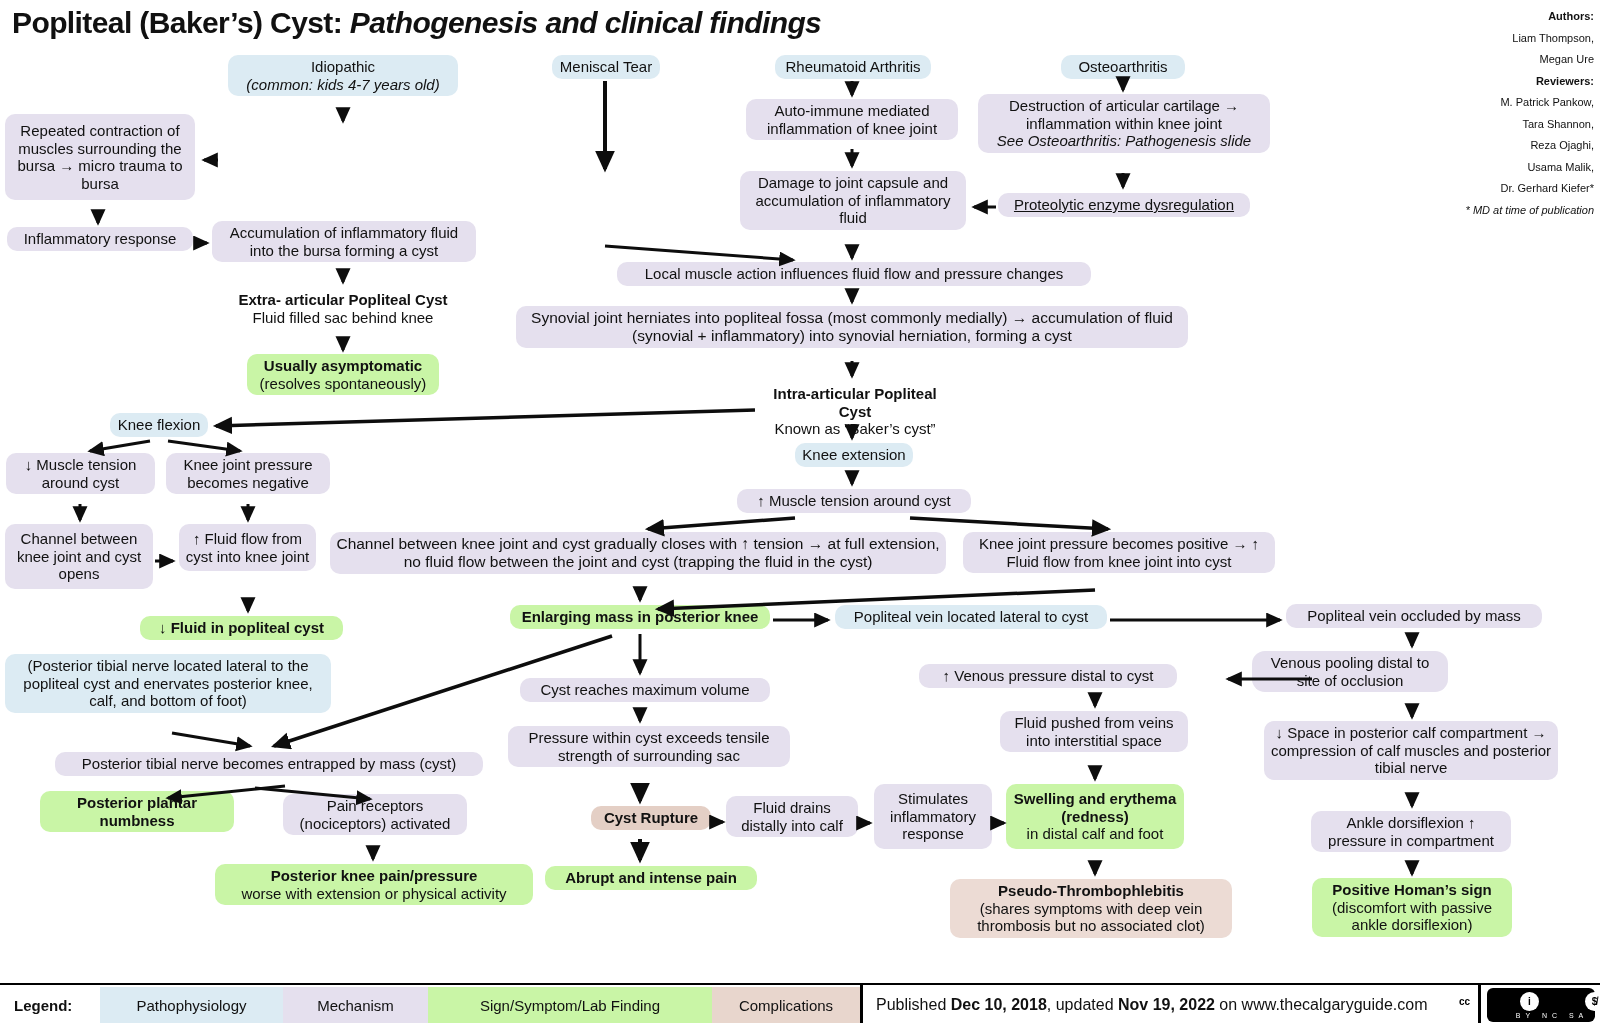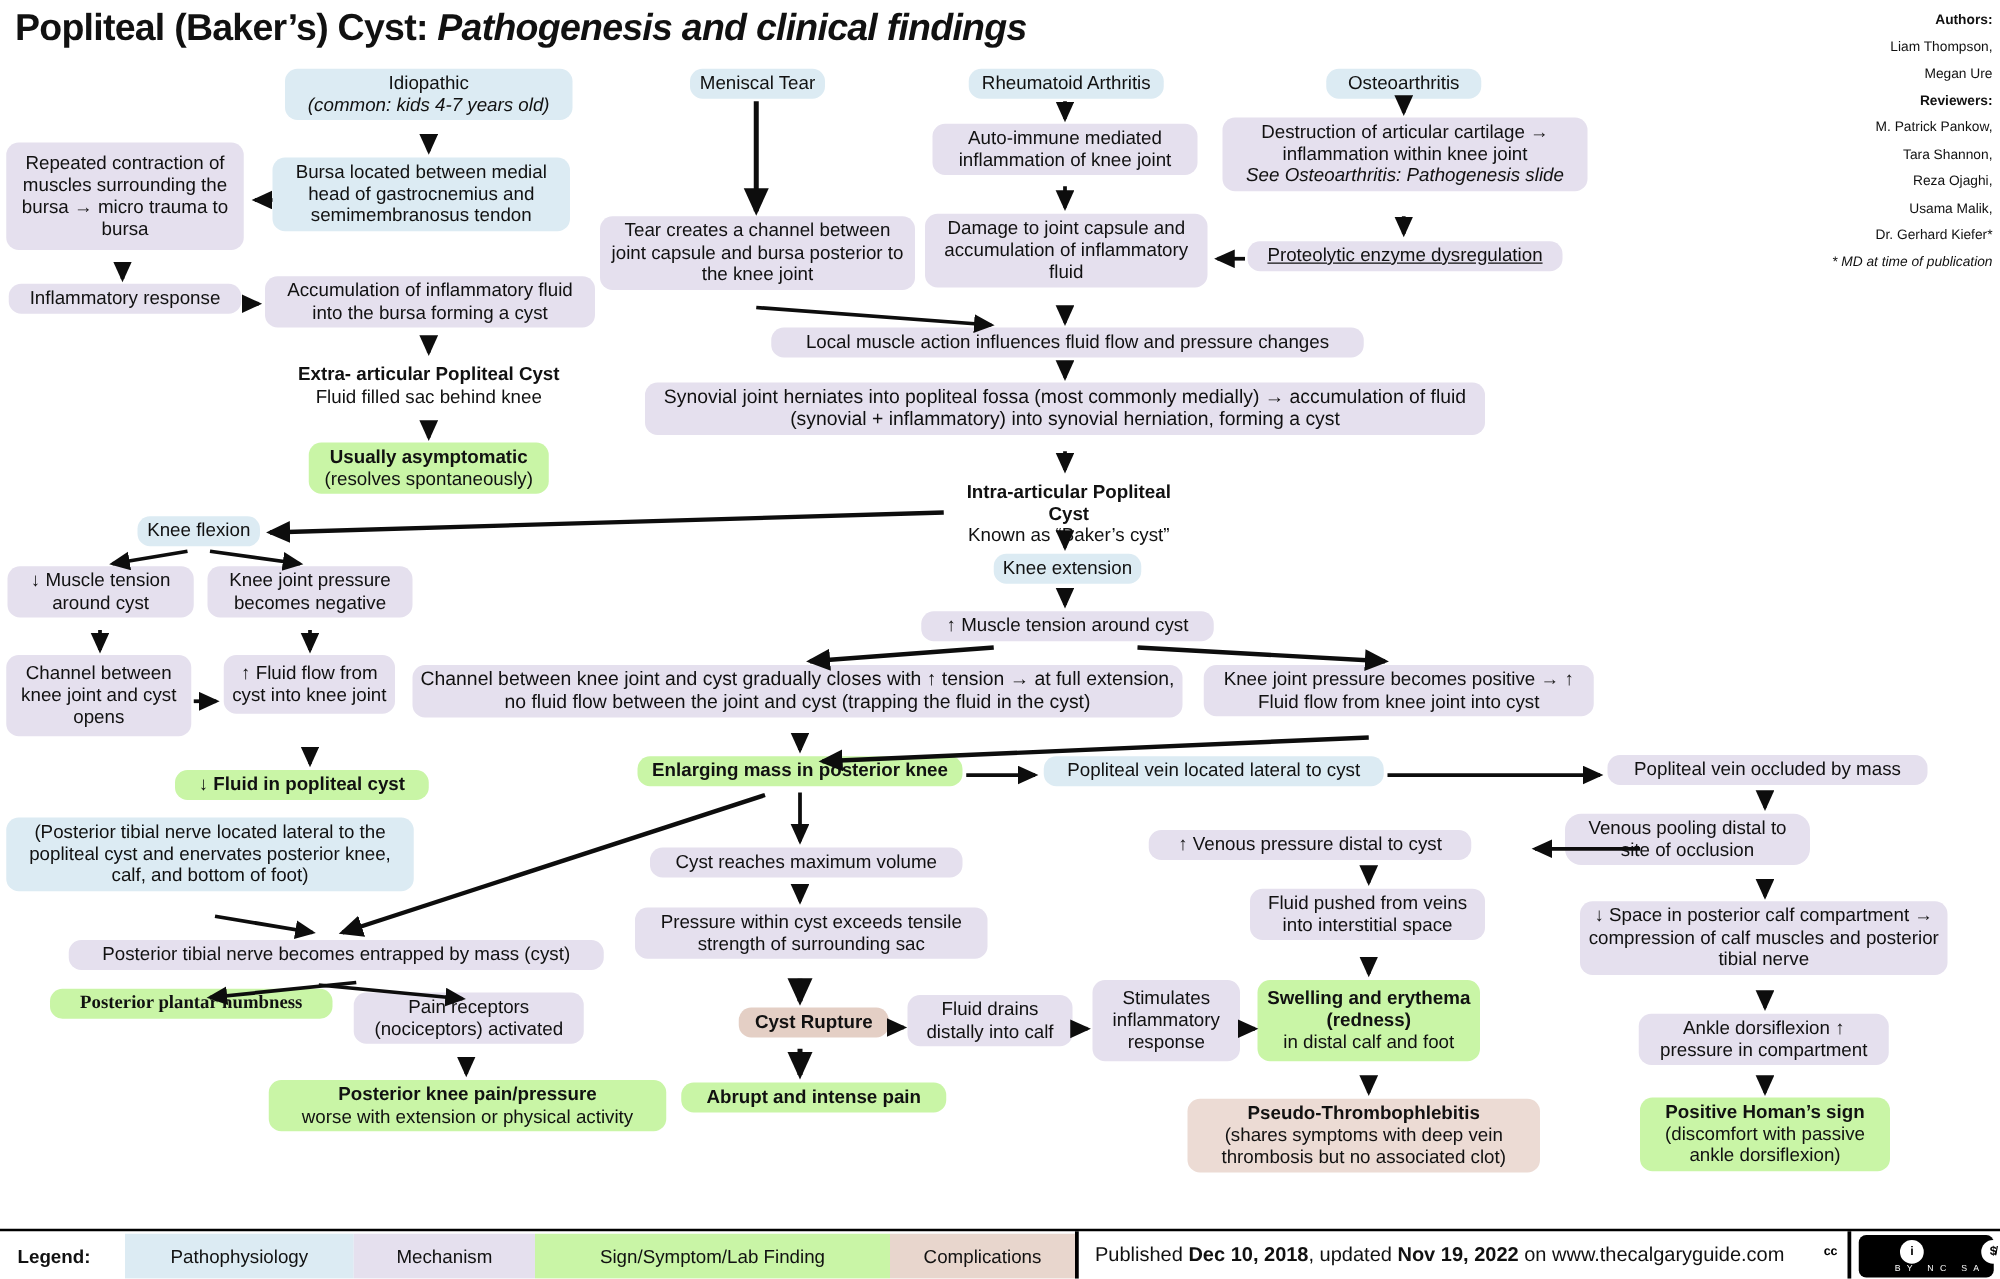--- a/index.html
+++ b/index.html
@@ -115,34 +115,32 @@
       <line x1="1412" y1="708" x2="1412" y2="717" marker-end="url(#ah)"></line>
       <line x1="1412" y1="797" x2="1412" y2="806" marker-end="url(#ah)"></line>
       <line x1="1412" y1="864" x2="1412" y2="874" marker-end="url(#ah)"></line>
     </g>
   </svg>
 
   <div class="node patho" style="left:228px;top:55px;width:230px;">
     <div>Idiopathic</div>
     <div class="i">(common: kids 4-7 years old)</div>
   </div>
-  <div class="node patho" style="left:218px;top:126px;width:238px;"><span>Bursa located between medial head of gastrocnemius and semimembranosus tendon</span></div>
   <div class="node mech" style="left:5px;top:114px;width:190px;padding:8px 6px;"><span>Repeated contraction of muscles surrounding the bursa → micro trauma to bursa</span></div>
   <div class="node mech" style="left:7px;top:227px;width:186px;"><span>Inflammatory response</span></div>
   <div class="node mech" style="left:212px;top:221px;width:264px;"><span>Accumulation of inflammatory fluid into the bursa forming a cyst</span></div>
   <div class="node plain" style="left:228px;top:288px;width:230px;">
     <div class="b">Extra- articular Popliteal Cyst</div>
     <div>Fluid filled sac behind knee</div>
   </div>
   <div class="node sign" style="left:247px;top:354px;width:192px;">
     <div class="b">Usually asymptomatic</div>
     <div>(resolves spontaneously)</div>
   </div>
   <div class="node patho" style="left:552px;top:55px;width:108px;"><span>Meniscal Tear</span></div>
-  <div class="node mech" style="left:480px;top:173px;width:252px;"><span>Tear creates a channel between joint capsule and bursa posterior to the knee joint</span></div>
   <div class="node patho" style="left:775px;top:55px;width:156px;"><span>Rheumatoid Arthritis</span></div>
   <div class="node mech" style="left:746px;top:99px;width:212px;"><span>Auto-immune mediated inflammation of knee joint</span></div>
   <div class="node mech" style="left:740px;top:171px;width:226px;"><span>Damage to joint capsule and accumulation of inflammatory fluid</span></div>
   <div class="node patho" style="left:1061px;top:55px;width:124px;"><span>Osteoarthritis</span></div>
   <div class="node mech" style="left:978px;top:94px;width:292px;">
     <div>Destruction of articular cartilage → inflammation within knee joint</div>
     <div class="i">See Osteoarthritis: Pathogenesis slide</div>
   </div>
   <div class="node mech" style="left:998px;top:193px;width:252px;text-decoration:underline;"><span>Proteolytic enzyme dysregulation</span></div>
   <div class="node mech" style="left:617px;top:262px;width:474px;"><span>Local muscle action influences fluid flow and pressure changes</span></div>
@@ -159,21 +157,21 @@
   <div class="node mech" style="left:5px;top:524px;width:148px;padding:6px;"><span>Channel between knee joint and cyst opens</span></div>
   <div class="node mech" style="left:179px;top:524px;width:137px;padding:6px;"><span>↑ Fluid flow from cyst into knee joint</span></div>
   <div class="node sign b" style="left:140px;top:616px;width:203px;"><span>↓ Fluid in popliteal cyst</span></div>
   <div class="node mech" style="left:330px;top:532px;width:616px;font-size:15.5px;"><span>Channel between knee joint and cyst gradually closes with ↑ tension → at full extension, no fluid flow between the joint and cyst (trapping the fluid in the cyst)</span></div>
   <div class="node mech" style="left:963px;top:532px;width:312px;"><span>Knee joint pressure becomes positive → ↑ Fluid flow from knee joint into cyst</span></div>
   <div class="node sign b" style="left:510px;top:605px;width:260px;"><span>Enlarging mass in posterior knee</span></div>
   <div class="node patho" style="left:835px;top:605px;width:272px;"><span>Popliteal vein located lateral to cyst</span></div>
   <div class="node mech" style="left:1286px;top:604px;width:256px;"><span>Popliteal vein occluded by mass</span></div>
   <div class="node patho" style="left:5px;top:654px;width:326px;"><span>(Posterior tibial nerve located lateral to the popliteal cyst and enervates posterior knee, calf, and bottom of foot)</span></div>
   <div class="node mech" style="left:55px;top:752px;width:428px;"><span>Posterior tibial nerve becomes entrapped by mass (cyst)</span></div>
-  <div class="node sign b" style="left:40px;top:791px;width:226px;font-family:Liberation Serif, serif;"><span>Posterior plantar numbness</span></div>
+  <div class="node sign b" style="left:40px;top:791px;width:194px;"><span>Posterior plantar numbness</span></div>
   <div class="node mech" style="left:283px;top:794px;width:184px;"><span>Pain receptors (nociceptors) activated</span></div>
   <div class="node sign" style="left:215px;top:864px;width:318px;">
     <div class="b">Posterior knee pain/pressure</div>
     <div>worse with extension or physical activity</div>
   </div>
   <div class="node mech" style="left:520px;top:678px;width:250px;"><span>Cyst reaches maximum volume</span></div>
   <div class="node mech" style="left:508px;top:726px;width:282px;"><span>Pressure within cyst exceeds tensile strength of surrounding sac</span></div>
   <div class="node comp b" style="left:591px;top:806px;width:120px;background:#e4cfc5;"><span>Cyst Rupture</span></div>
   <div class="node mech" style="left:726px;top:796px;width:132px;"><span>Fluid drains distally into calf</span></div>
   <div class="node sign b" style="left:545px;top:866px;width:212px;"><span>Abrupt and intense pain</span></div>

